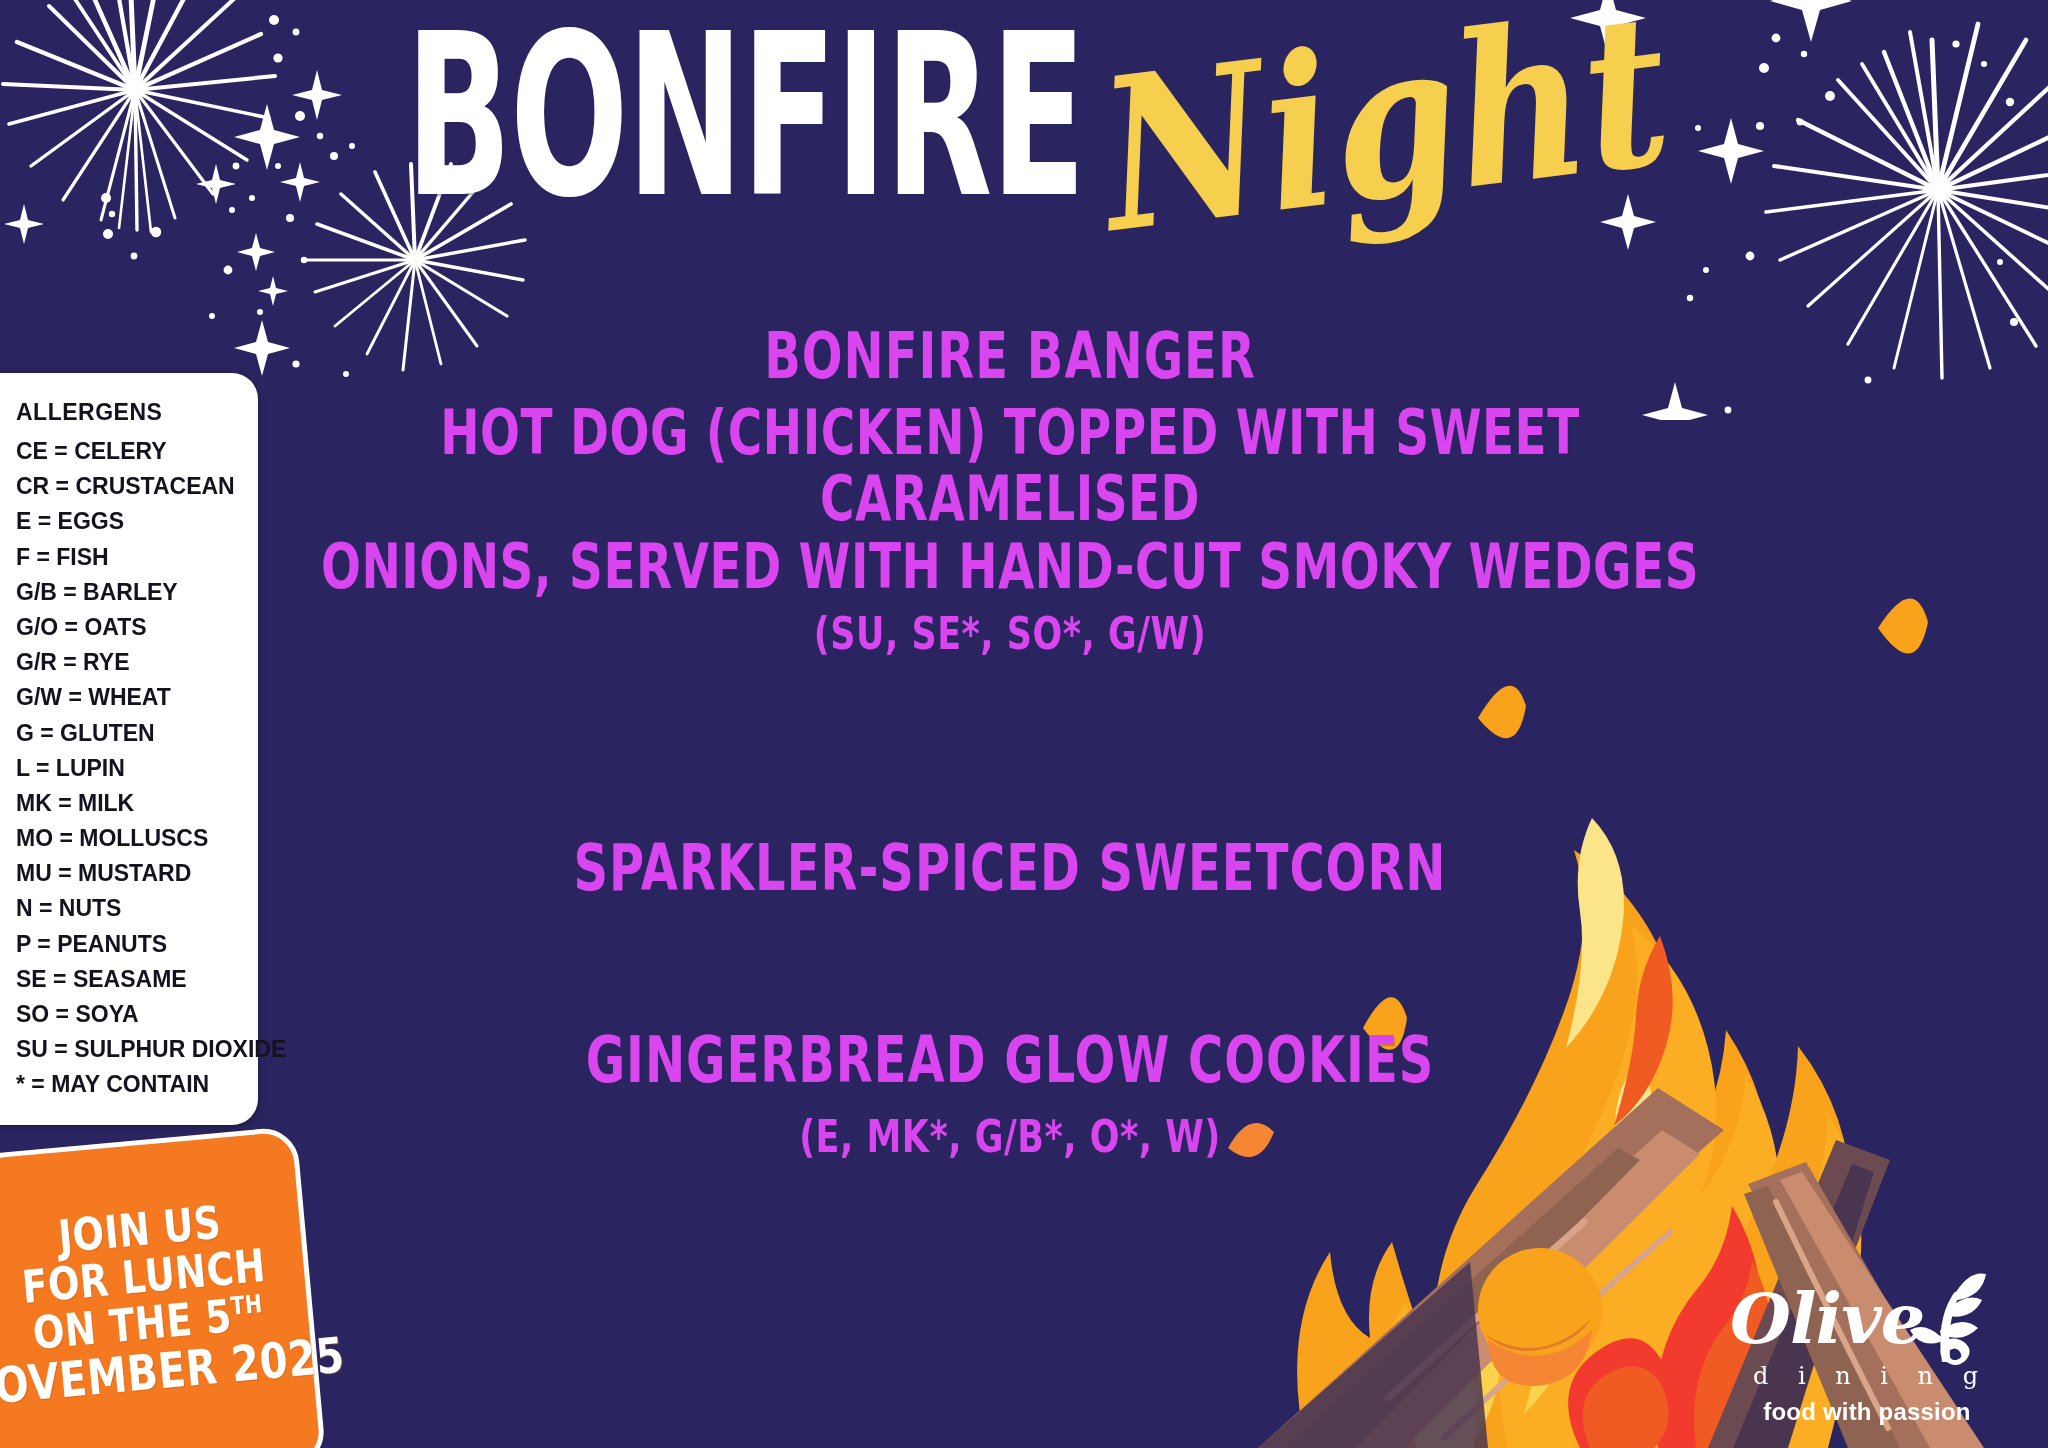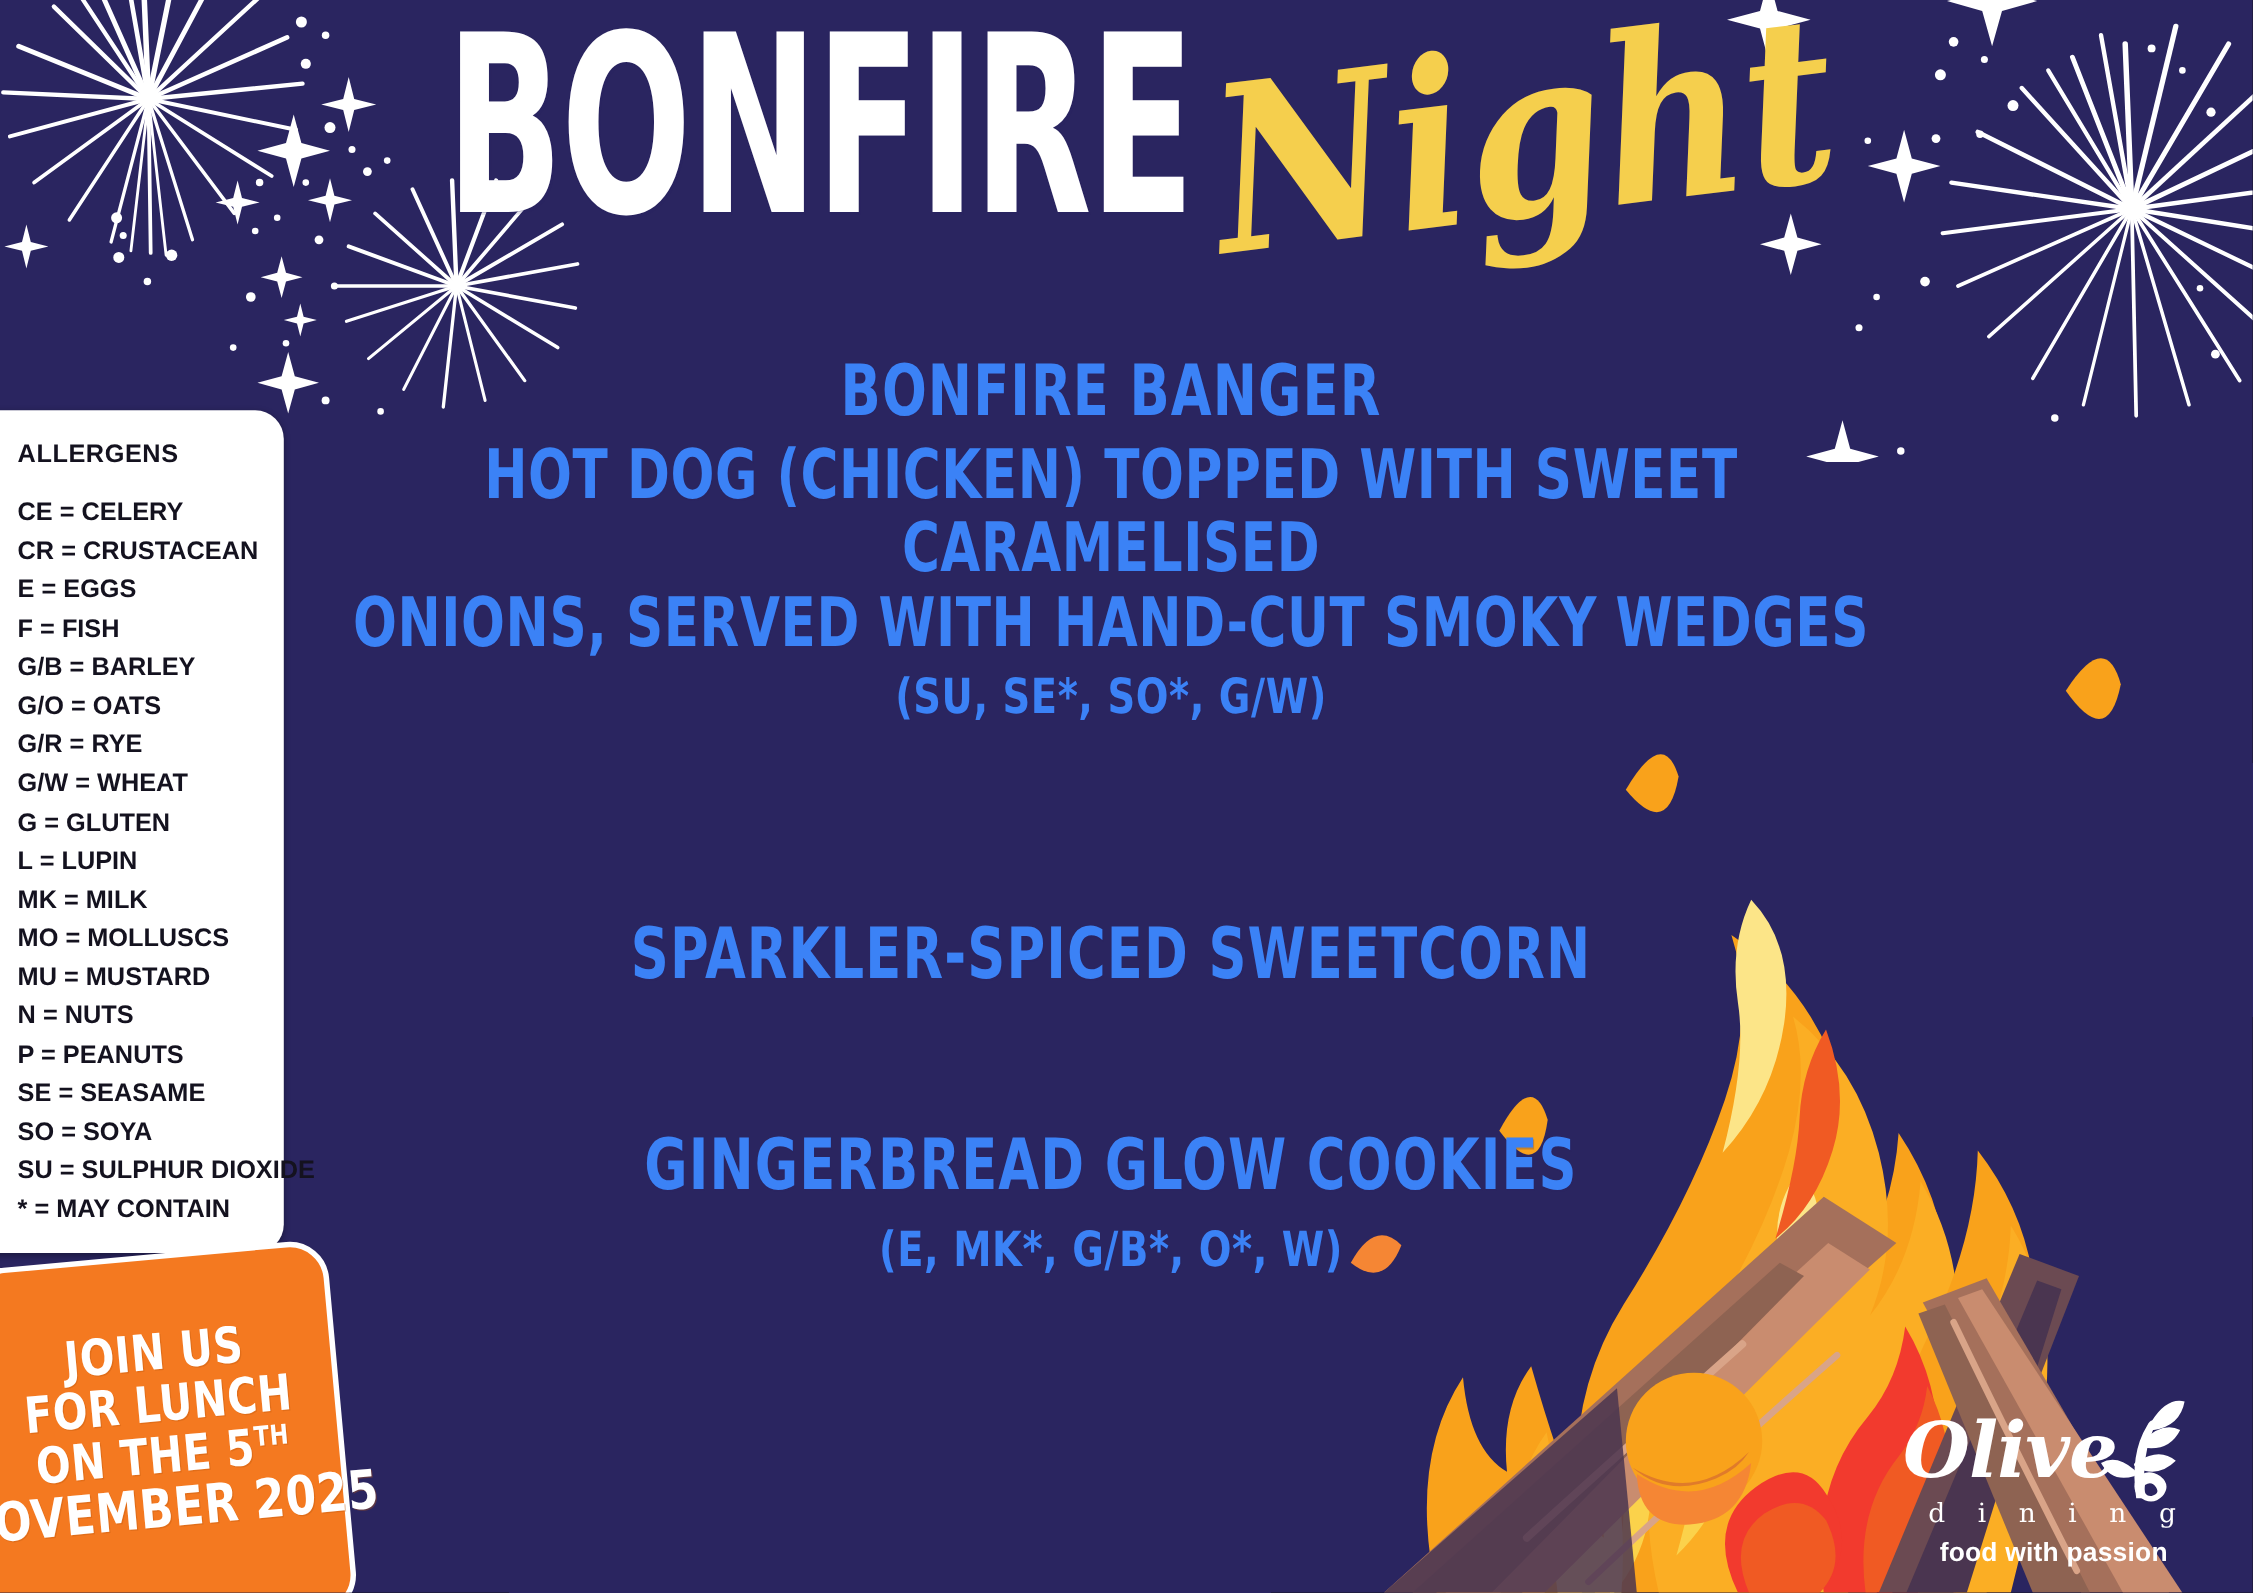--- a/index.html
+++ b/index.html
@@ -54,21 +54,21 @@
     position:absolute;
     left:-14px; top:373px;
     width:272px;
     background:#ffffff;
     border-radius:0 26px 26px 0;
     padding:26px 16px 22px 30px;
     box-shadow:0 2px 6px rgba(0,0,0,.35);
   }
   .allergens-title {
     font-size:23px; font-weight:700; color:#14121f;
-    letter-spacing:.5px; margin-bottom:22px;
+    letter-spacing:.5px; margin-bottom:8px;
   }
   .allergens-list { list-style:none; }
   .allergens-list li {
     font-size:23px; font-weight:700; color:#14121f;
     line-height:1.53; white-space:nowrap;
   }
 
   
   .joinus {
     position:absolute;
@@ -96,21 +96,21 @@
   }
   .joinus-line.big { font-size:40px; }
   .joinus-line sup { font-size:.55em; vertical-align:super; }
 
   
   .menu {
     position:absolute;
     left:300px; top:332px;
     width:1420px;
     text-align:center;
-    color:#3b82f6;
+    color:#d946ef;
   }
   .m-item { margin-bottom:0; }
   .m-name {
     font-family:"DejaVu Sans", sans-serif;
     font-weight:700;
     font-size:48px;
     line-height:1.04;
     letter-spacing:1px;
     transform:scaleY(1.34);
     transform-origin:center;

